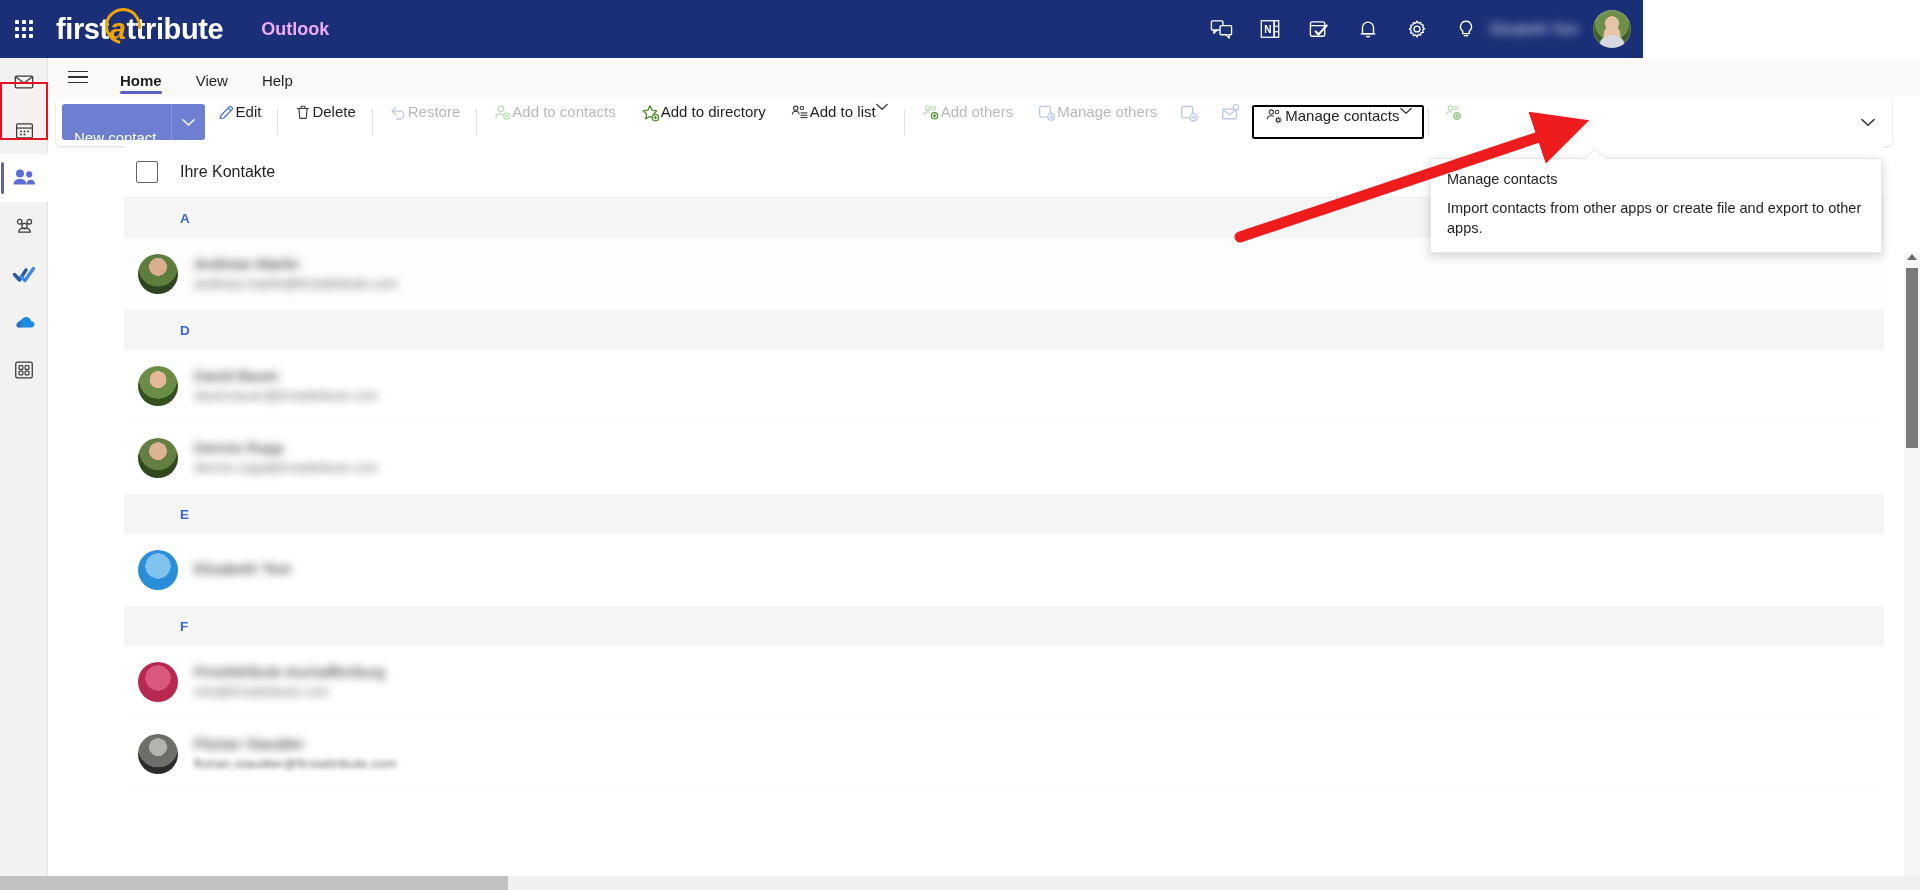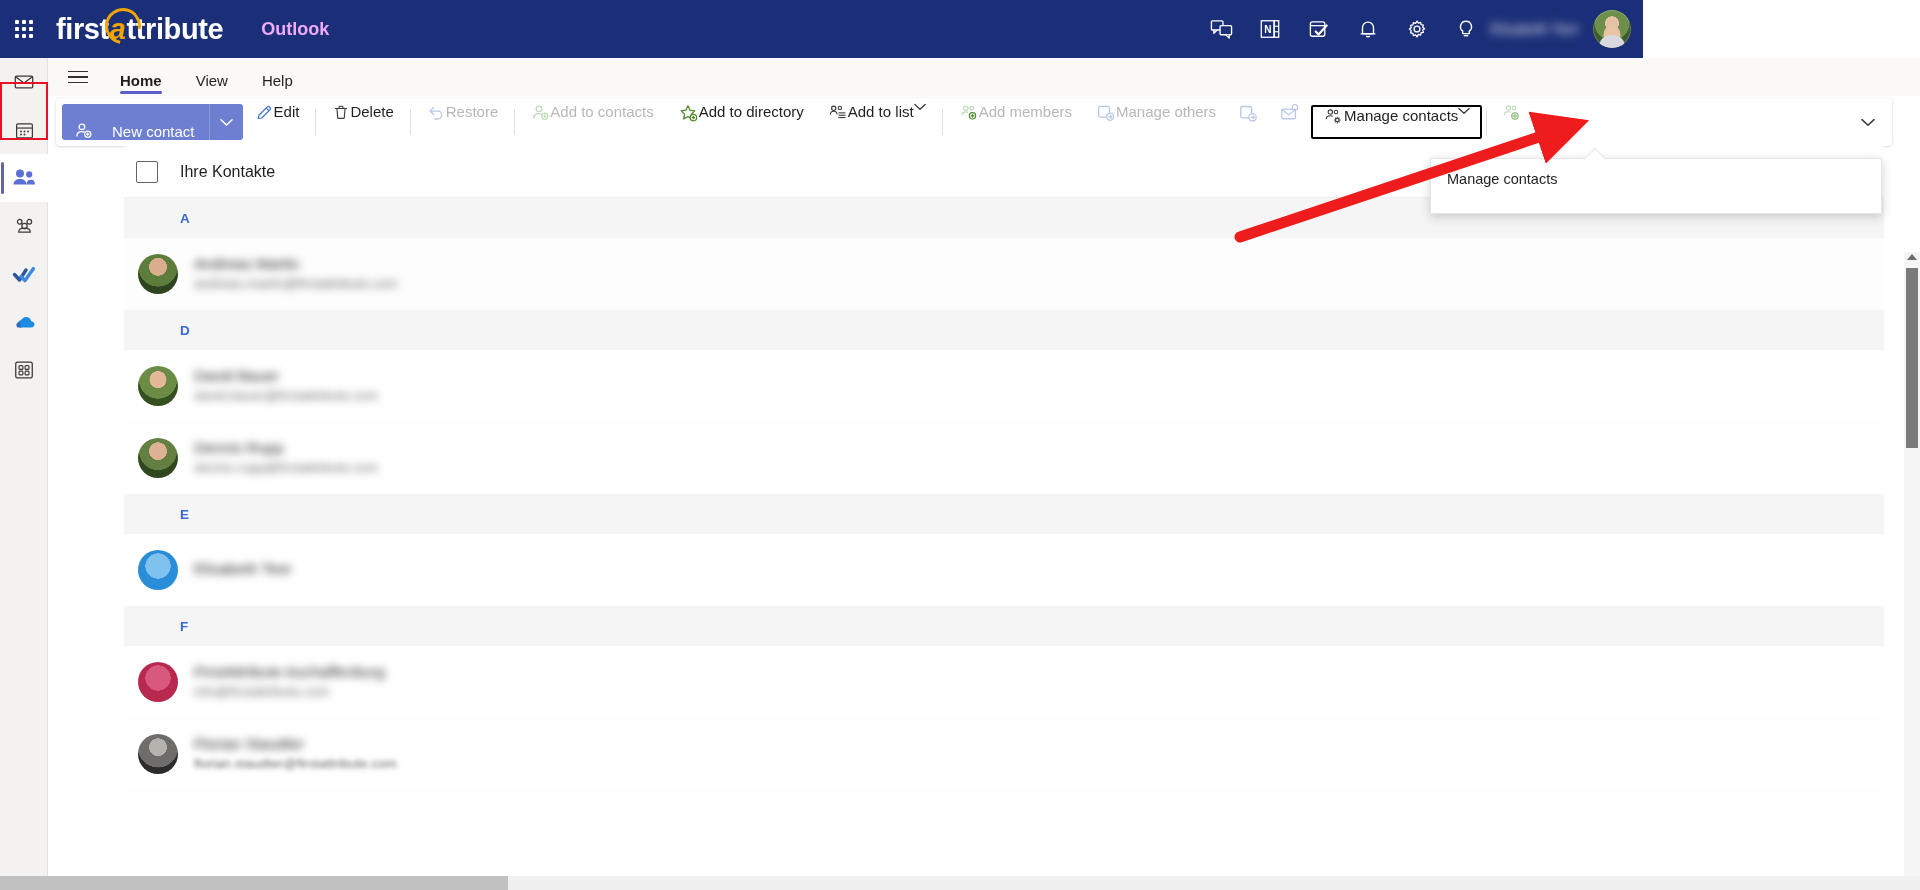--- a/index.html
+++ b/index.html
@@ -154,25 +154,25 @@
   .toolbar {
     position:absolute; top:98px; left:56px;
     width: 1836px; height: 48px;
     background:#ffffff;
     border-radius:4px;
     box-shadow: 0 1px 3px rgba(0,0,0,.12), 0 0 2px rgba(0,0,0,.08);
     display:flex; align-items:center;
     padding: 0 6px;
   }
   .primary-btn {
-    display:flex; align-items:flex-end;
+    display:flex; align-items:flex-start;
     height:36px; background:#6e7fd2; color:#fff;
     border-radius:3px 0 0 3px;
     padding: 0 14px 0 12px; cursor:pointer;
-    font-size:15px; gap:19px;
+    font-size:15px; gap:25px;flex-direction:column;
   }
   .primary-split {
     width:34px; height:36px; background:#6e7fd2;
     border-left:1px solid #8d9ade;
     border-radius:0 3px 3px 0;
     display:flex; align-items:center; justify-content:center; cursor:pointer;
   }
   .tb-item {
     display:flex; align-items:flex-start; 
     height:38px; padding: 0 12px; cursor:pointer;
@@ -526,21 +526,21 @@
 
     <div class="tb-item disabled">
       <svg width="20" height="19" viewBox="0 0 24 24">
         <circle cx="8" cy="6.6" r="2.8" fill="none" stroke="#bcd9b5" stroke-width="1.5"></circle>
         <circle cx="15.4" cy="6.6" r="2.4" fill="none" stroke="#bcd9b5" stroke-width="1.4"></circle>
         <path d="M3 15.8 c0-2.9 2.2-4.5 5-4.5 1 0 1.9 .2 2.7 .6" fill="none" stroke="#bcd9b5" stroke-width="1.5"></path>
         <circle cx="16.4" cy="16.2" r="4" fill="none" stroke="#4f8a2e" stroke-width="1.5"></circle>
         <line x1="16.4" y1="14" x2="16.4" y2="18.4" stroke="#4f8a2e" stroke-width="1.6"></line>
         <line x1="14.2" y1="16.2" x2="18.6" y2="16.2" stroke="#4f8a2e" stroke-width="1.6"></line>
       </svg>
-      <span>Add members</span>
+      <span>Add others</span>
     </div>
 
     <div class="tb-item disabled">
       <svg width="20" height="20" viewBox="0 0 24 24">
         <rect x="3.2" y="4" width="13" height="13" rx="2" fill="none" stroke="#b9c7e8" stroke-width="1.6"></rect>
         <circle cx="17" cy="16.6" r="4.1" fill="#fff" stroke="#b9c7e8" stroke-width="1.5"></circle>
         <path d="M15.2 16.6 h3.6 M17.4 14.9 l1.6 1.7 -1.6 1.7" fill="none" stroke="#b9c7e8" stroke-width="1.4" stroke-linecap="round" stroke-linejoin="round"></path>
       </svg>
       <span>Manage others</span>
     </div>
@@ -652,20 +652,21 @@
       <div>
         <div class="c-name c-text">Florian Staudter</div>
         <div class="c-mail c-text soft">florian.staudter@firstattribute.com</div>
       </div>
     </div>
   </div>
 
   <div class="tooltip">
     <div class="tt-beak"></div>
     <div class="tt-title">Manage contacts</div>
+    <div class="tt-body">Import contacts from other apps or create file and export to other apps.</div>
   </div>
 
   <div class="vscroll">
     <div class="up-arrow"></div>
     <div class="thumb"></div>
   </div>
   <div class="hscroll">
     <div class="thumb"></div>
   </div>
 

